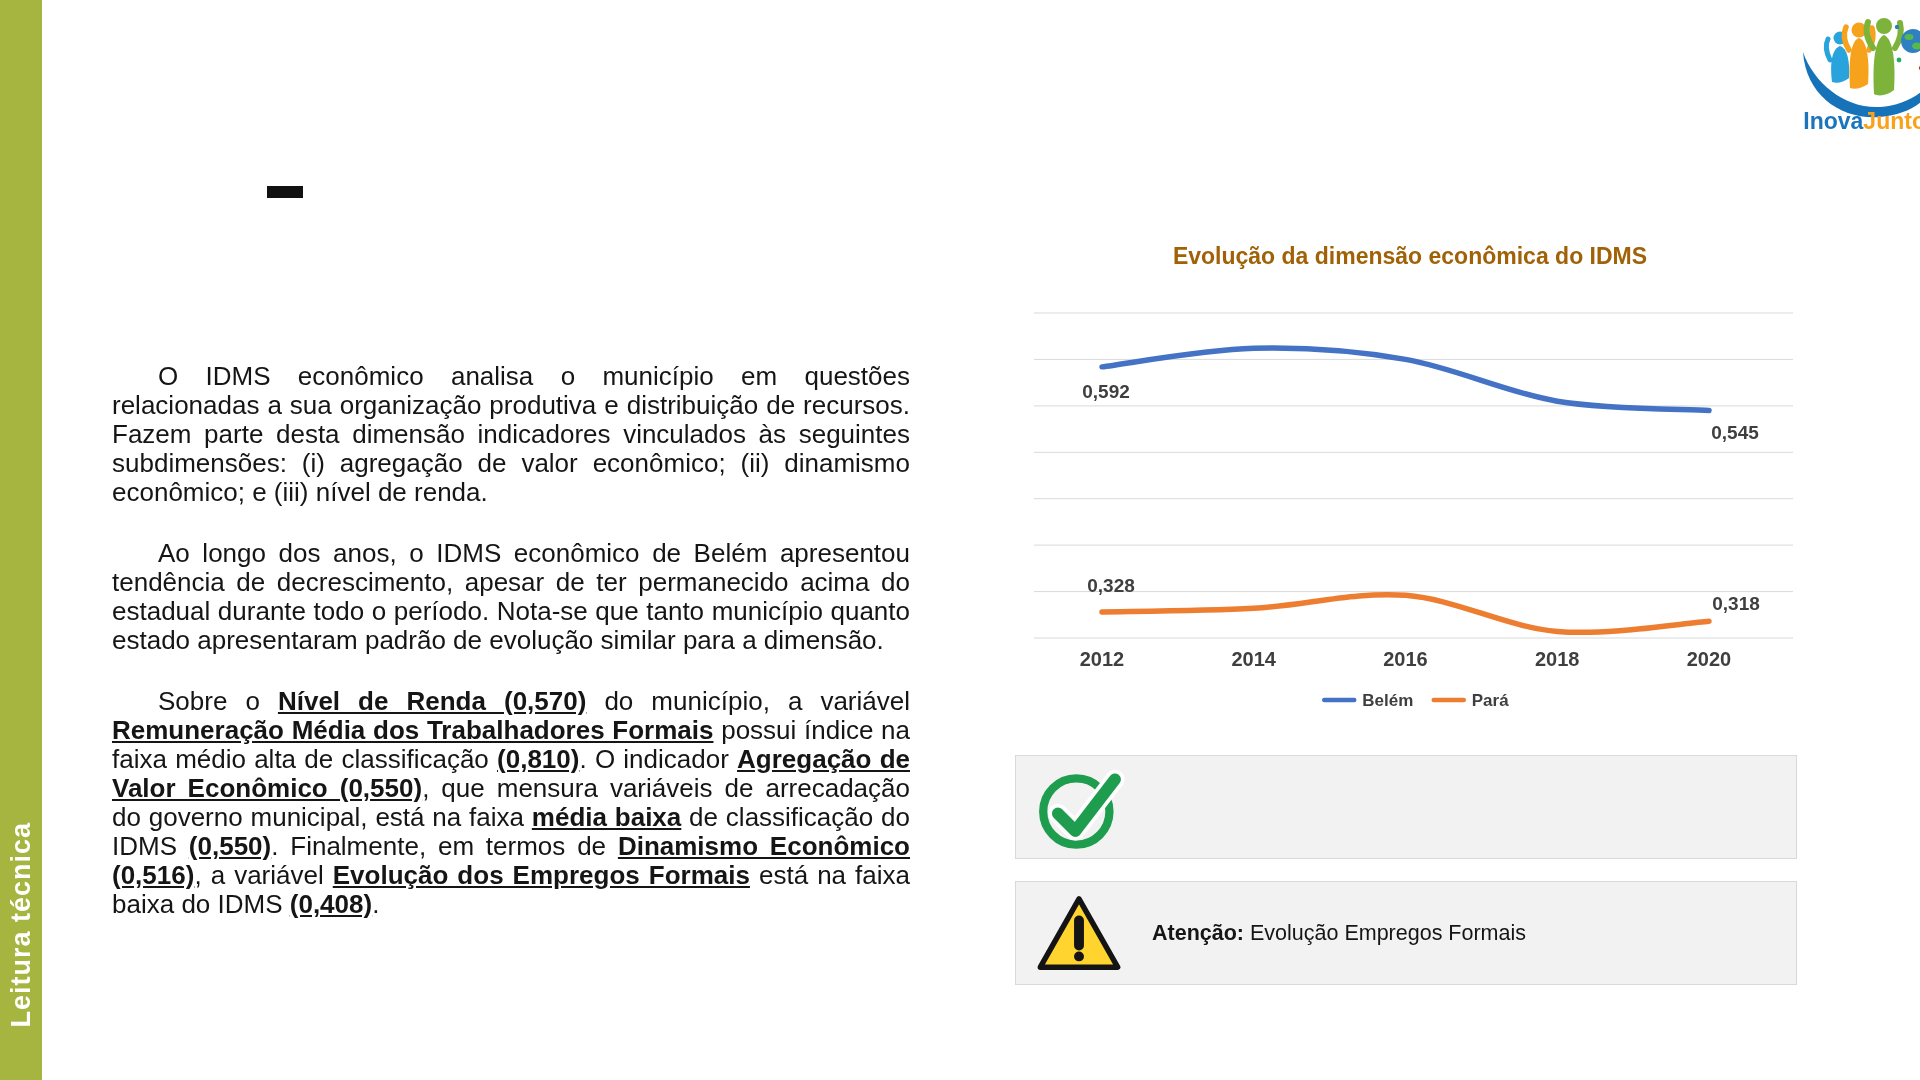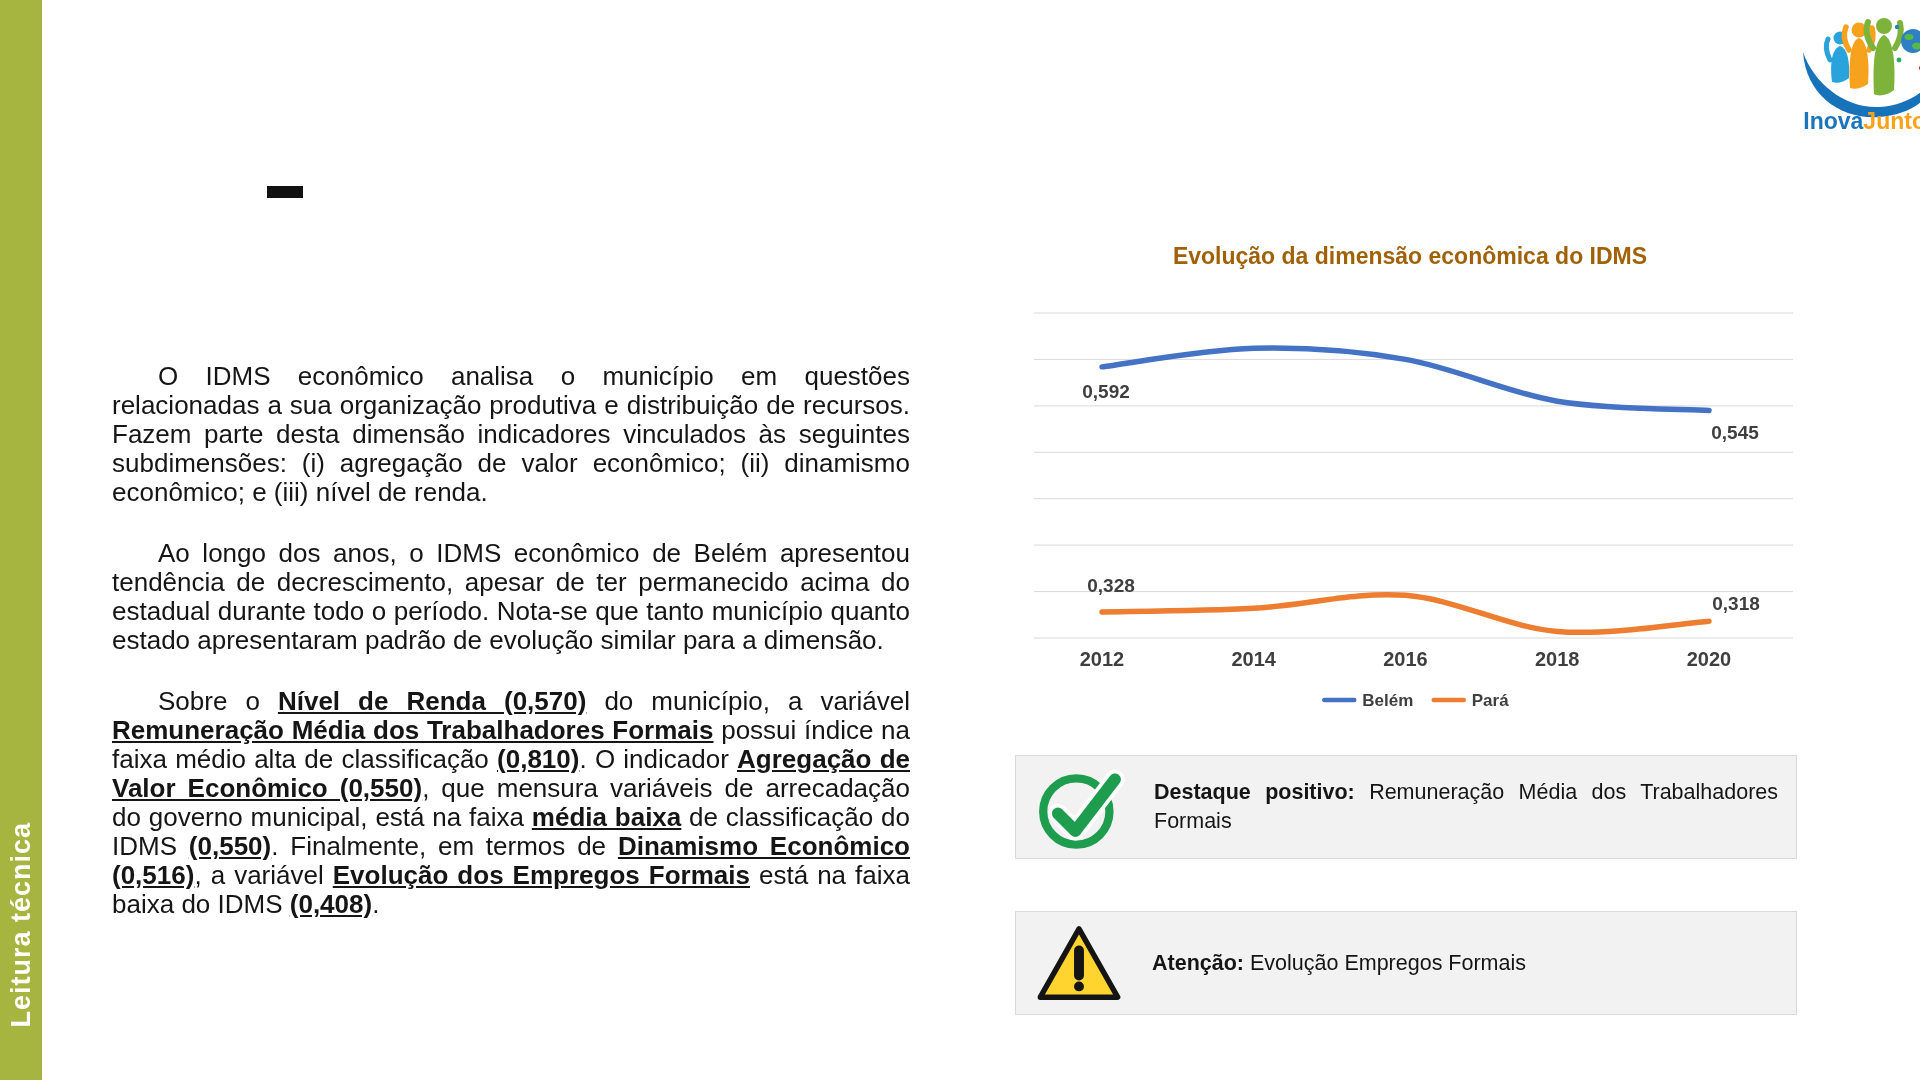--- a/index.html
+++ b/index.html
@@ -24,21 +24,21 @@
   .chart{position:absolute;left:1015px;top:242px;width:790px;height:475px;}
   .chart-title{position:absolute;top:1px;left:0;right:0;text-align:center;
         font-size:23px;font-weight:bold;color:#a16207;}
   .chart svg.plot{position:absolute;left:0;top:0;}
 
   
   .callout{position:absolute;left:1015px;width:782px;height:104px;background:#f2f2f2;
         border:1px solid #d9d9d9;box-sizing:border-box;display:flex;align-items:center;
         padding:0 18px;gap:28px;}
   .callout-1{top:755px;}
-  .callout-2{top:911px;}
+  .callout-2{top:881px;}
   .co-icon{flex:0 0 auto;display:block;}
   .co-text{flex:1;font-size:21.5px;line-height:29px;text-align:justify;margin:0;}
   .co-text b{font-weight:bold;}
 
   
   .logo{position:absolute;left:1796px;top:8px;width:150px;height:126px;}
 
   .page-number{position:absolute;left:1944px;top:1034px;font-size:23px;color:#111;}
 </style>
 </head>
@@ -115,21 +115,20 @@
       </svg>
     <div class="chart-title">Evolução da dimensão econômica do IDMS</div>
   </div>
 
   <div class="callout callout-1">
     <svg class="co-icon" width="92" height="92" viewBox="0 0 100 100">
       <circle cx="46" cy="55" r="36" fill="none" stroke-width="9" stroke="#1f9d4e"></circle>
       <path d="M26,57 L45,76 L88,20" fill="none" stroke="#ffffff" stroke-width="21" stroke-linecap="round" stroke-linejoin="round"></path>
       <path d="M26,57 L45,76 L88,20" fill="none" stroke-width="13" stroke-linecap="round" stroke-linejoin="round" stroke="#1f9d4e"></path>
     </svg>
-    <p class="co-text"><b>Destaque positivo:</b> <span>Remuneração Média dos Trabalhadores Formais</span></p>
   </div>
 
   <div class="callout callout-2">
     <svg class="co-icon" width="90" height="84" viewBox="0 0 100 92">
       <path d="M50,8 L93,84 L7,84 Z" stroke="#141414" stroke-width="6" stroke-linejoin="round" fill="#ffd42e"></path>
       <path d="M50,32 L50,60" stroke="#141414" stroke-width="11" stroke-linecap="round"></path>
       <circle cx="50" cy="72" r="5.5" fill="#141414"></circle>
     </svg>
     <p class="co-text"><b>Atenção:</b> <span>Evolução Empregos Formais</span></p>
   </div>

